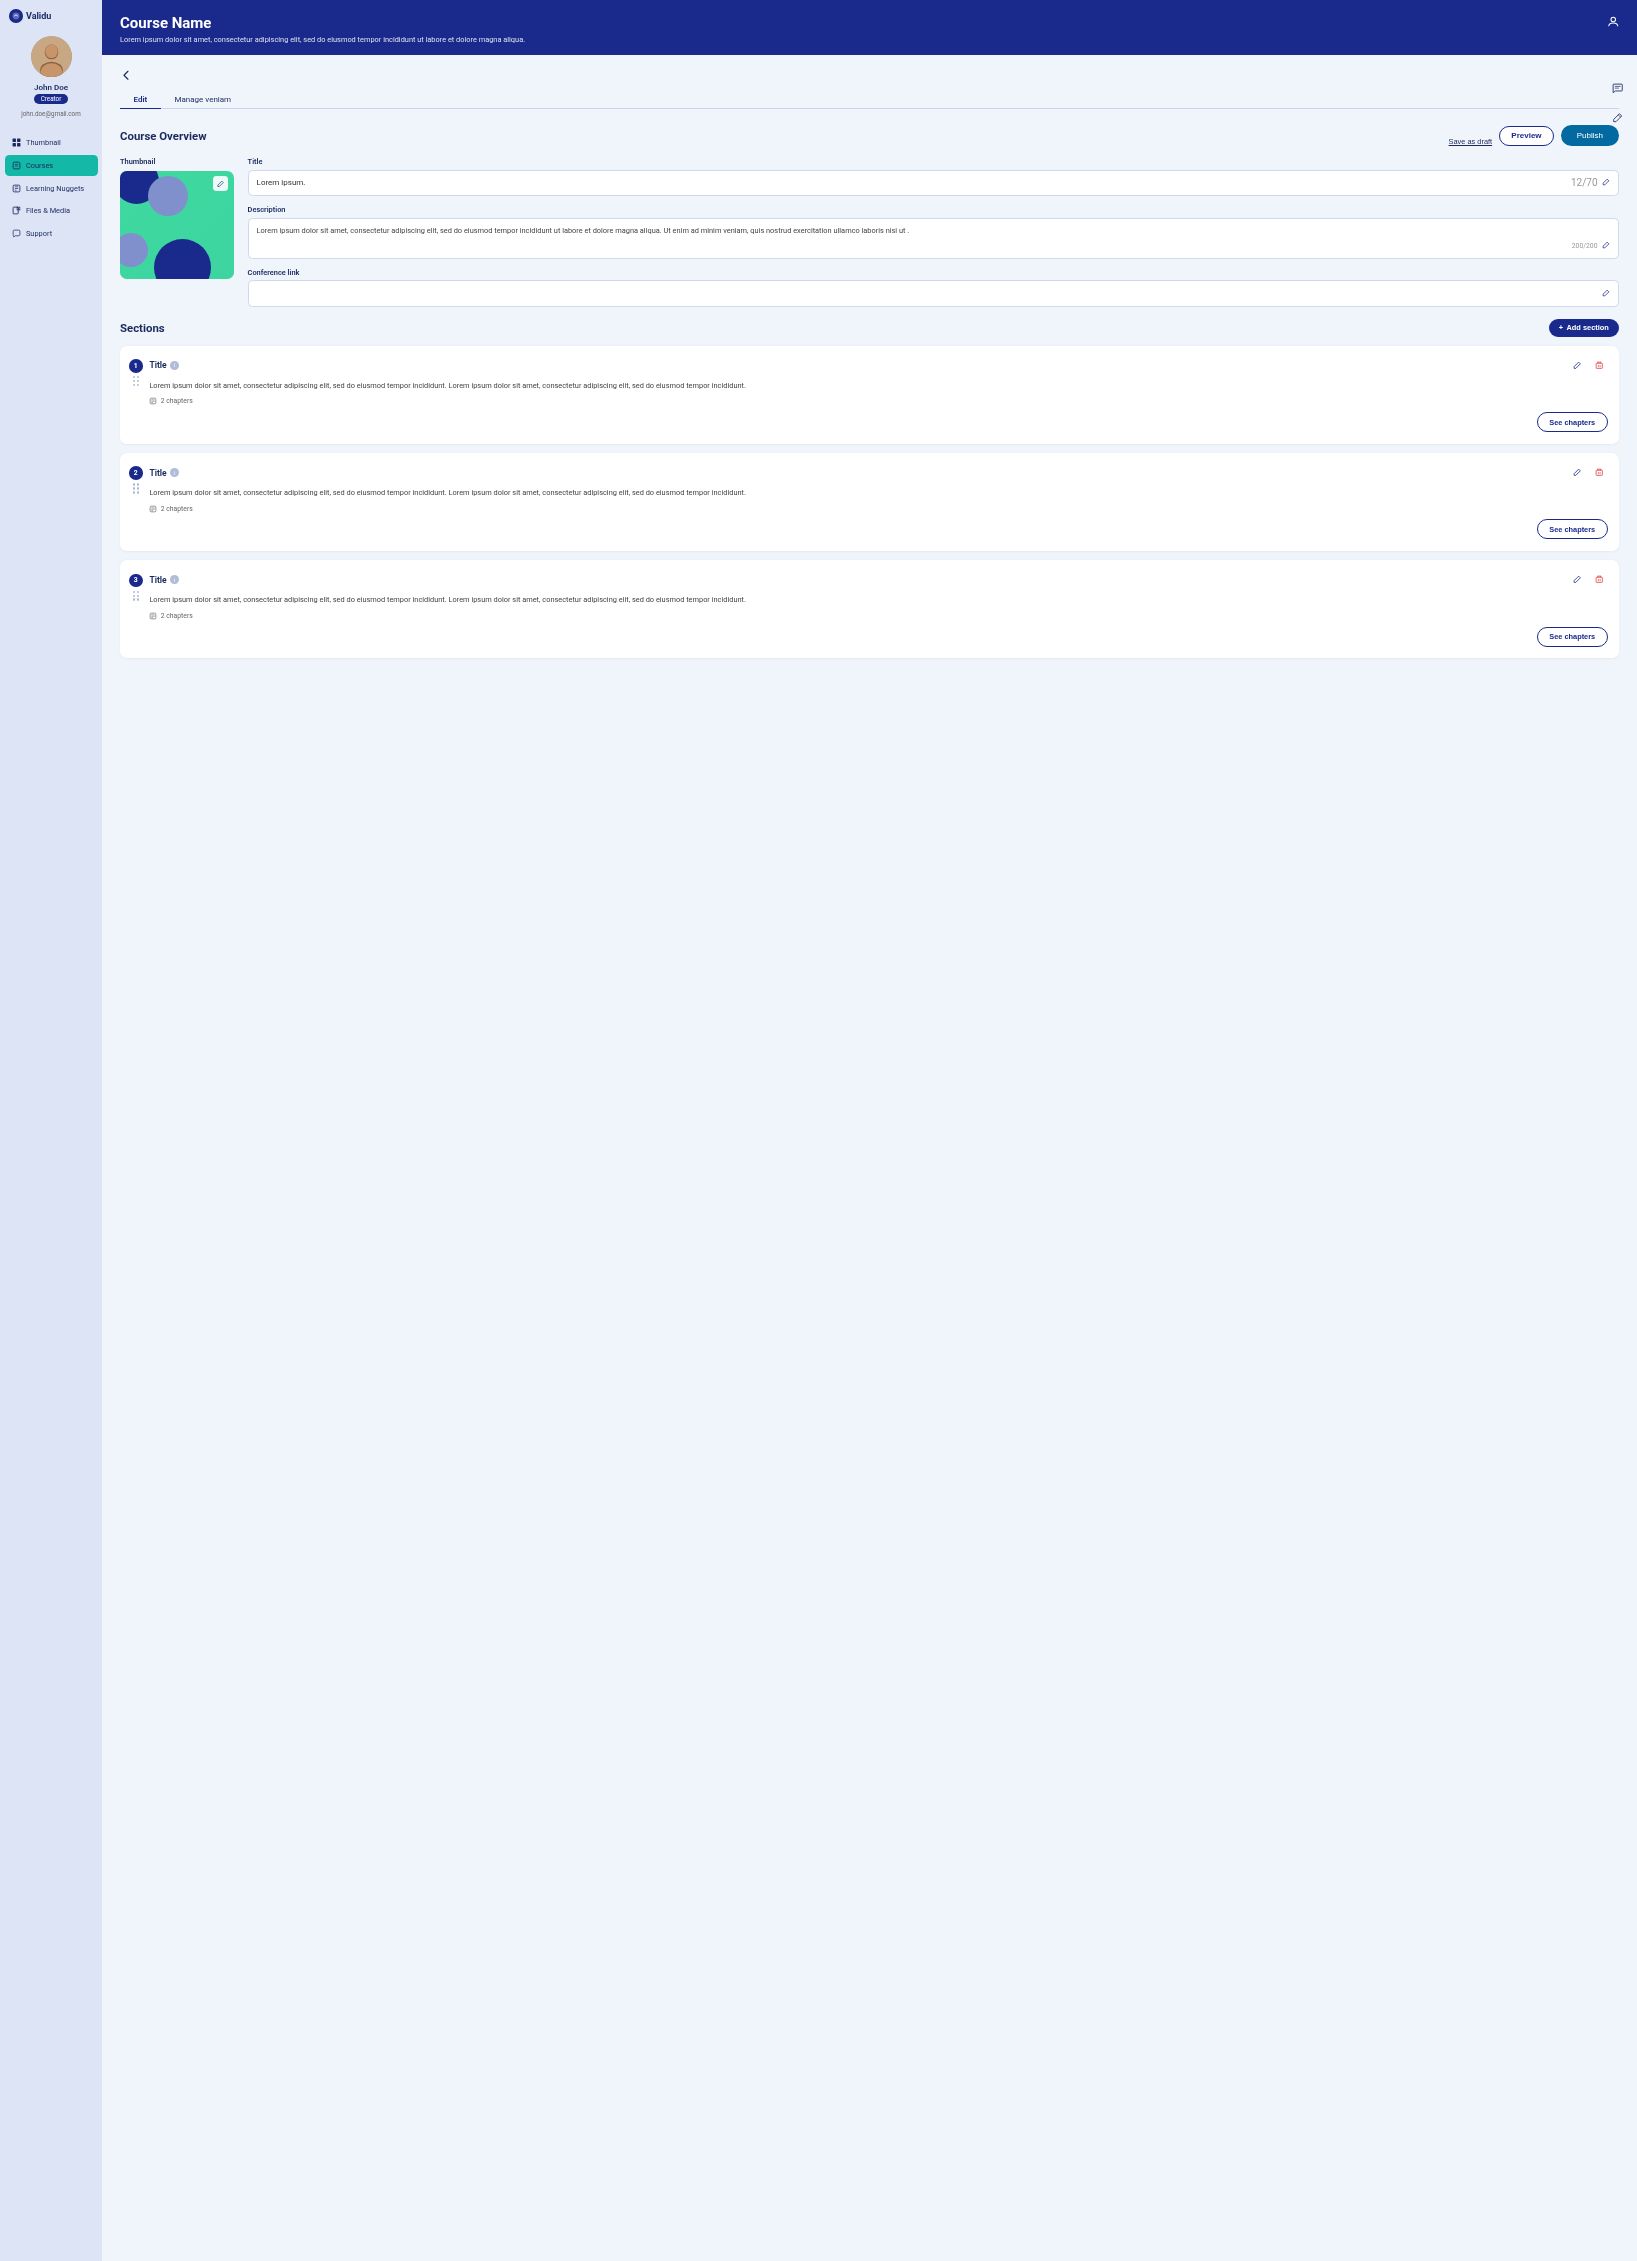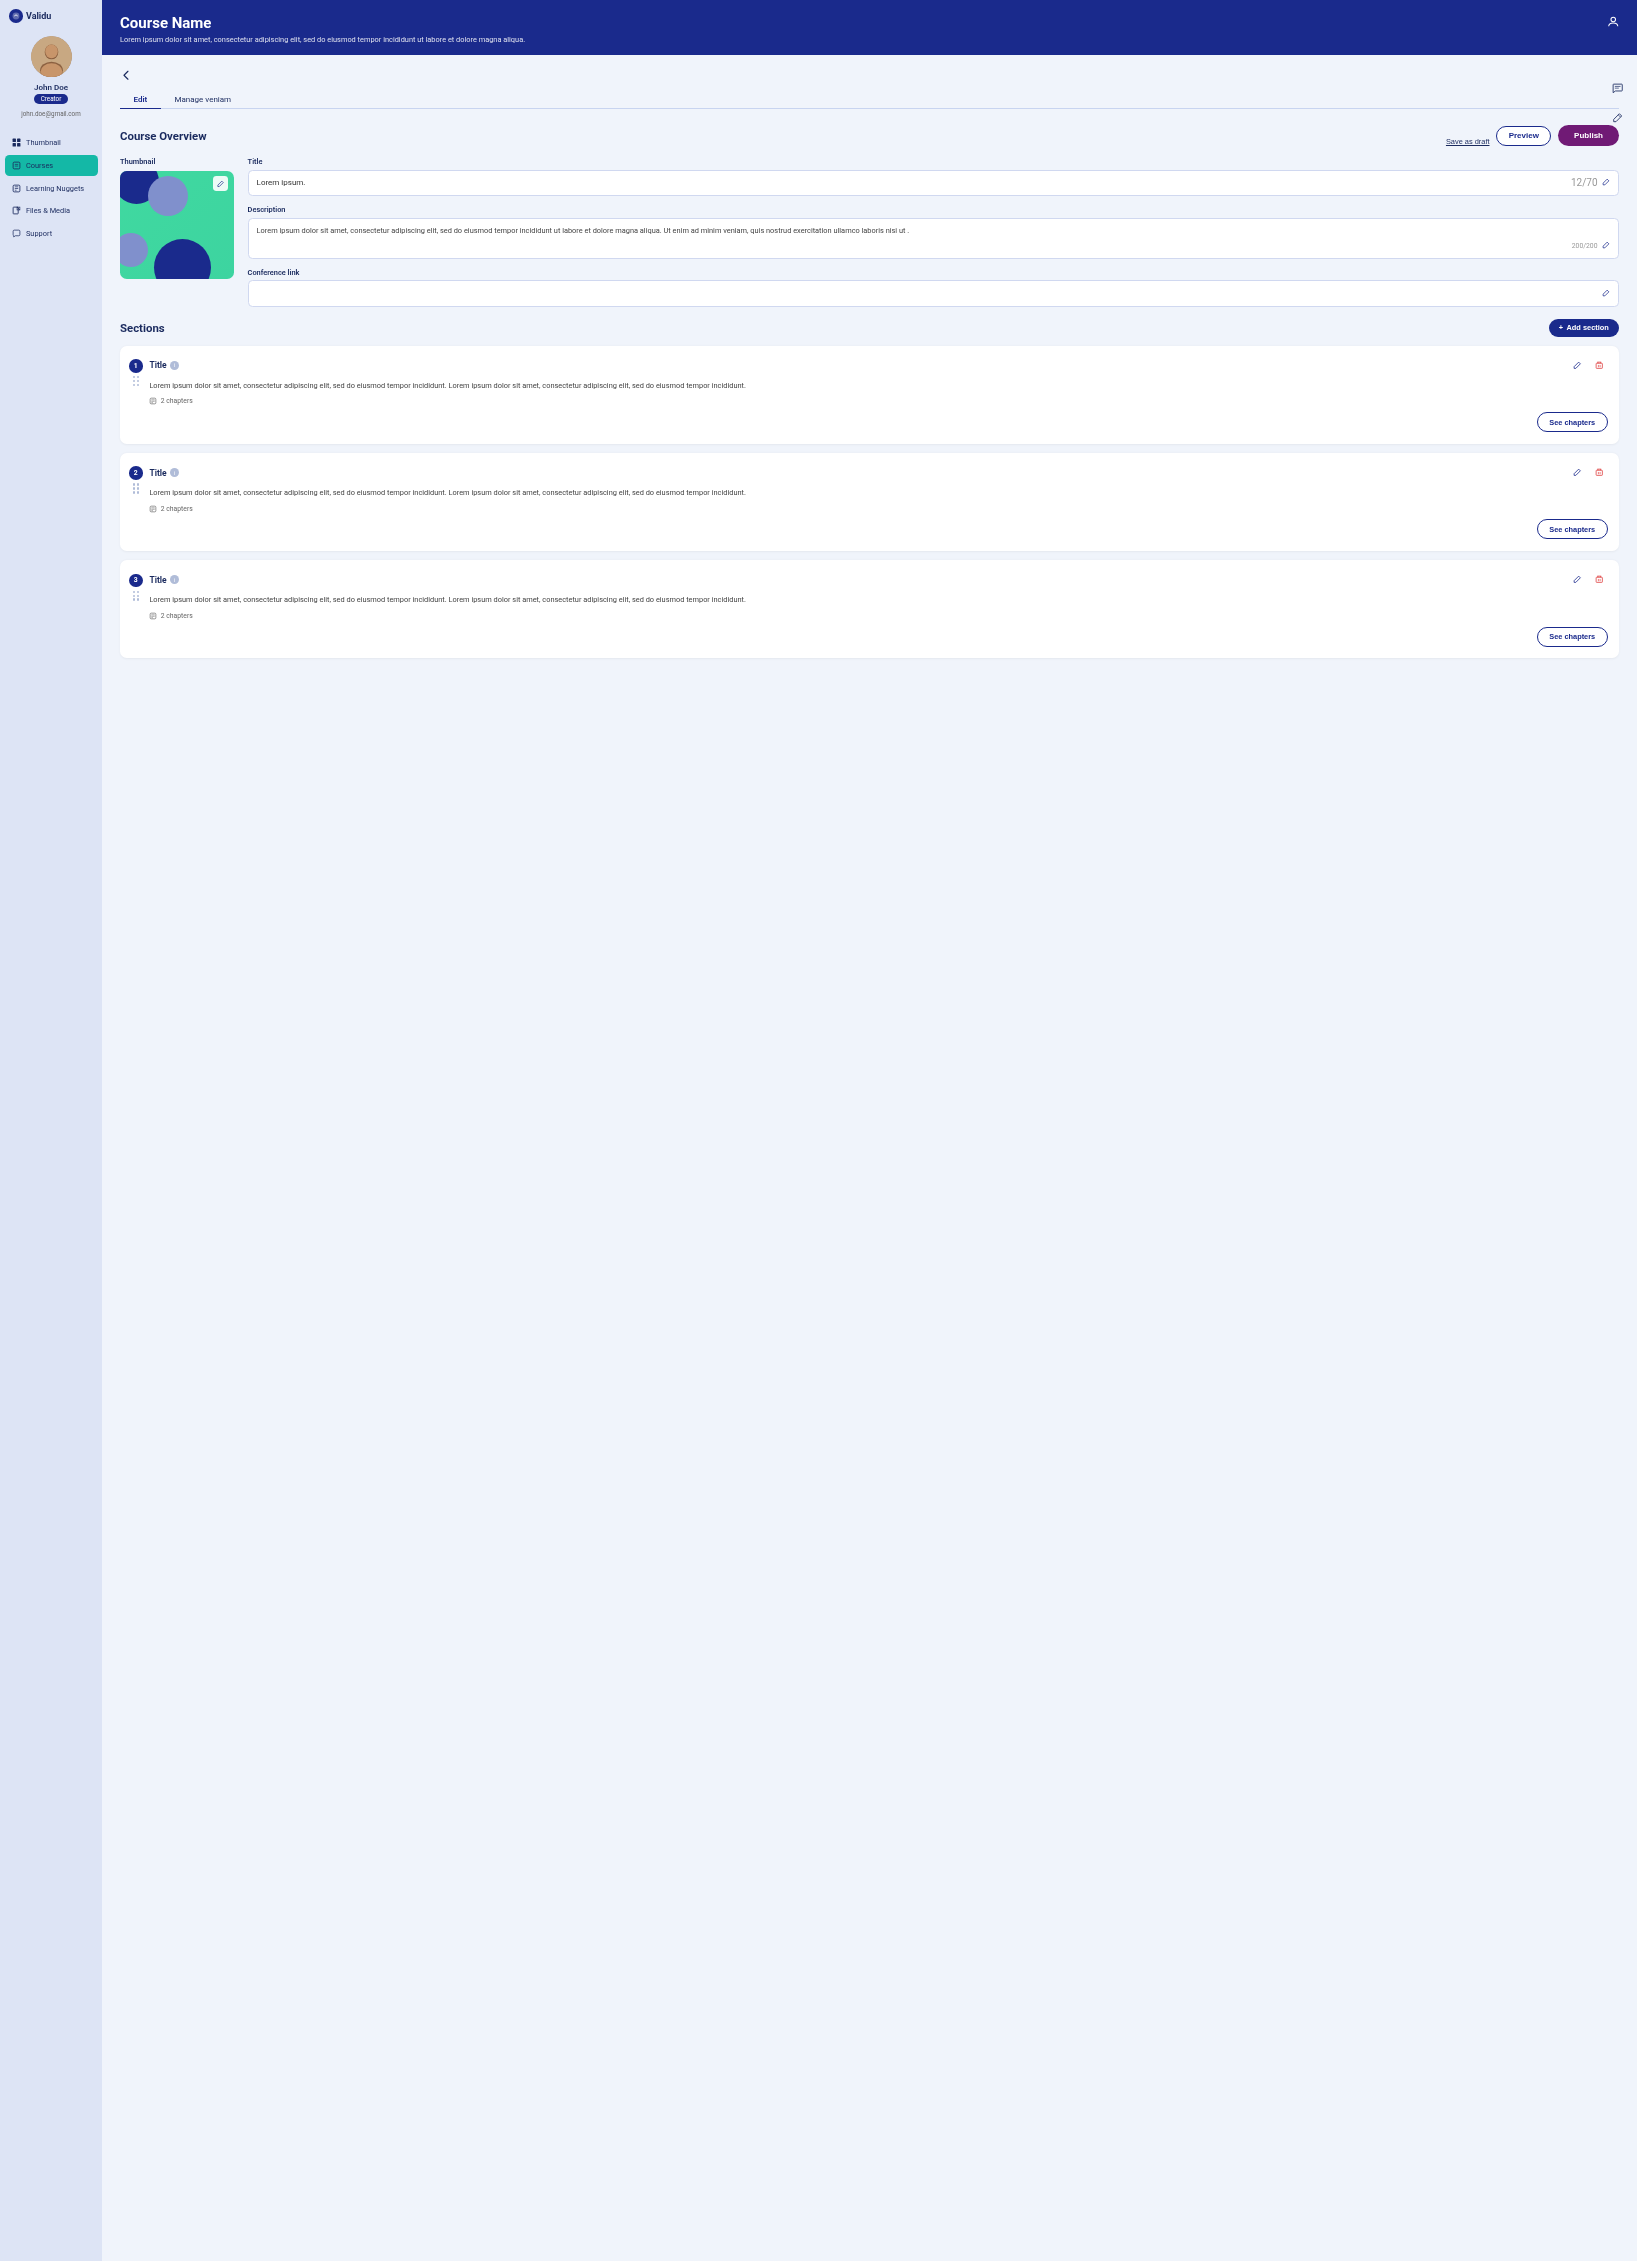--- a/index.html
+++ b/index.html
@@ -236,28 +236,28 @@
       background: white;
       border: 1.1px solid #1a2a8c;
       color: #1a2a8c;
       padding: 4.5px 11.4px;
       border-radius: 11.4px;
       cursor: pointer;
       font-size: 8px;
       font-weight: 600;
     }
     .publish-btn {
-      background: #701a75;
+      background: #0369a1;
       border: none;
       color: white;
       padding: 5.7px 16px;
       border-radius: 11.4px;
       cursor: pointer;
       font-size: 8px;
-      font-weight: 700;
+      font-weight: 400;
     }
 
     
     .form-row {
       display: flex;
       gap: 13.6px;
       margin-bottom: 11.4px;
     }
     .thumbnail-col {
       flex-shrink: 0;

